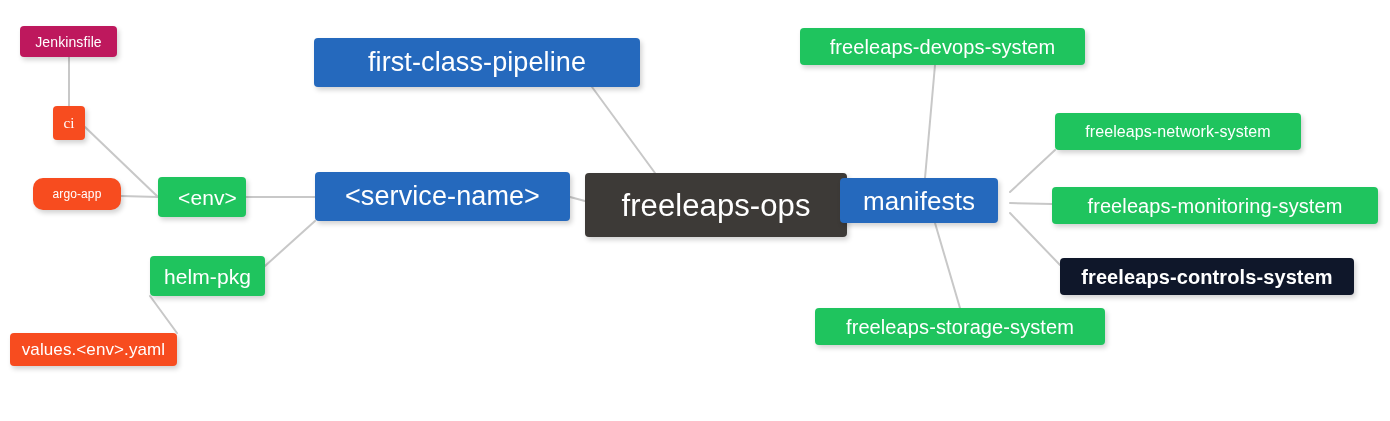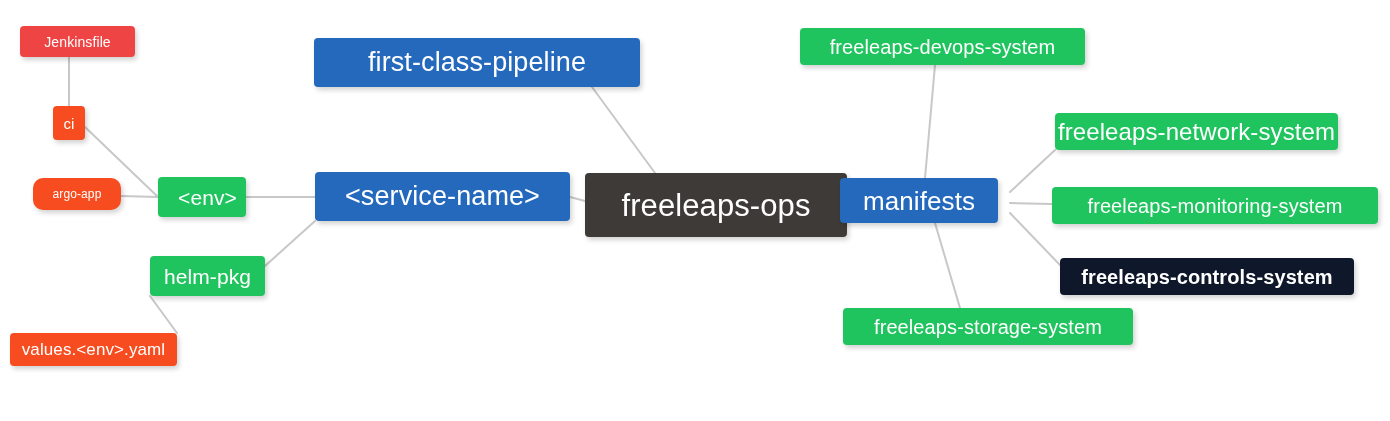--- a/index.html
+++ b/index.html
@@ -65,24 +65,24 @@
       <line x1="592" y1="87" x2="655" y2="173" class="edge" stroke="#c8c8c8"></line>
       <line x1="570" y1="197" x2="585" y2="201" class="edge" stroke="#c8c8c8"></line>
       <line x1="847" y1="201" x2="852" y2="201" class="edge" stroke="#c8c8c8"></line>
       <line x1="925" y1="178" x2="935" y2="65" class="edge" stroke="#c8c8c8"></line>
       <line x1="1010" y1="192" x2="1055" y2="150" class="edge" stroke="#c8c8c8"></line>
       <line x1="1010" y1="203" x2="1052" y2="204" class="edge" stroke="#c8c8c8"></line>
       <line x1="1010" y1="213" x2="1060" y2="265" class="edge" stroke="#c8c8c8"></line>
       <line x1="935" y1="223" x2="960" y2="308" class="edge" stroke="#c8c8c8"></line>
     </svg>
   <div id="node-layer">
-      <div class="node" style="left: 20px; top: 26px; width: 115px; height: 31px; background: #ef4444; font-size: 14px;">
+      <div class="node" style="left: 20px; top: 26px; width: 97px; height: 31px; background: #be185d; font-size: 14px;">
         <span class="node-label">Jenkinsfile</span>
       </div>
-      <div class="node" style="left: 53px; top: 106px; width: 32px; height: 34px; background: rgb(247, 76, 31); font-size: 15px;">
+      <div class="node" style="left: 53px; top: 106px; width: 32px; height: 34px; background: rgb(247, 76, 31); font-size: 15px; font-family: Liberation Serif, serif;">
         <span class="node-label">ci</span>
       </div>
       <div class="node" style="left: 33px; top: 178px; width: 88px; height: 32px; background: rgb(247, 76, 31); font-size: 12px; border-radius: 10px;">
         <span class="node-label">argo-app</span>
       </div>
       <div class="node" style="left: 158px; top: 177px; width: 88px; height: 40px; background: rgb(31, 196, 94); font-size: 21px; padding-left: 11px;">
         <span class="node-label">&lt;env&gt;</span>
       </div>
       <div class="node" style="left: 150px; top: 256px; width: 115px; height: 40px; background: rgb(31, 196, 94); font-size: 21px;">
         <span class="node-label">helm-pkg</span>
@@ -98,26 +98,26 @@
       </div>
       <div class="node" style="left: 585px; top: 173px; width: 262px; height: 64px; background: rgb(61, 58, 55); font-size: 31px;">
         <span class="node-label">freeleaps-ops</span>
       </div>
       <div class="node" style="left: 800px; top: 178px; width: 158px; height: 45px; background: rgb(37, 105, 189); font-size: 26px; margin-left: 40px;">
         <span class="node-label">manifests</span>
       </div>
       <div class="node" style="left: 800px; top: 28px; width: 285px; height: 37px; background: rgb(31, 196, 94); font-size: 20px;">
         <span class="node-label">freeleaps-devops-system</span>
       </div>
-      <div class="node" style="left: 1055px; top: 113px; width: 283px; height: 37px; background: rgb(31, 196, 94); font-size: 24px;">
+      <div class="node" style="left: 1055px; top: 113px; width: 246px; height: 37px; background: rgb(31, 196, 94); font-size: 16px;">
         <span class="node-label">freeleaps-network-system</span>
       </div>
       <div class="node" style="left: 1052px; top: 187px; width: 326px; height: 37px; background: rgb(31, 196, 94); font-size: 20px; justify-content: center;">
         <span class="node-label">freeleaps-monitoring-system</span>
       </div>
       <div class="node" style="left: 1060px; top: 258px; width: 294px; height: 37px; background: #0f172a; font-size: 20px; font-weight: bold;">
         <span class="node-label">freeleaps-controls-system</span>
       </div>
-      <div class="node" style="left: 815px; top: 308px; width: 290px; height: 37px; background: rgb(31, 196, 94); font-size: 20px; margin-left: 28px;">
+      <div class="node" style="left: 815px; top: 308px; width: 290px; height: 37px; background: rgb(31, 196, 94); font-size: 20px;">
         <span class="node-label">freeleaps-storage-system</span>
       </div>
     </div>
 </div>
 
 </body></html>

